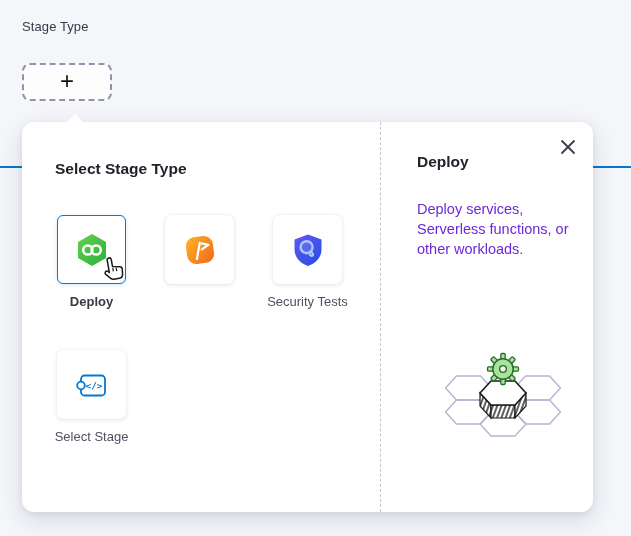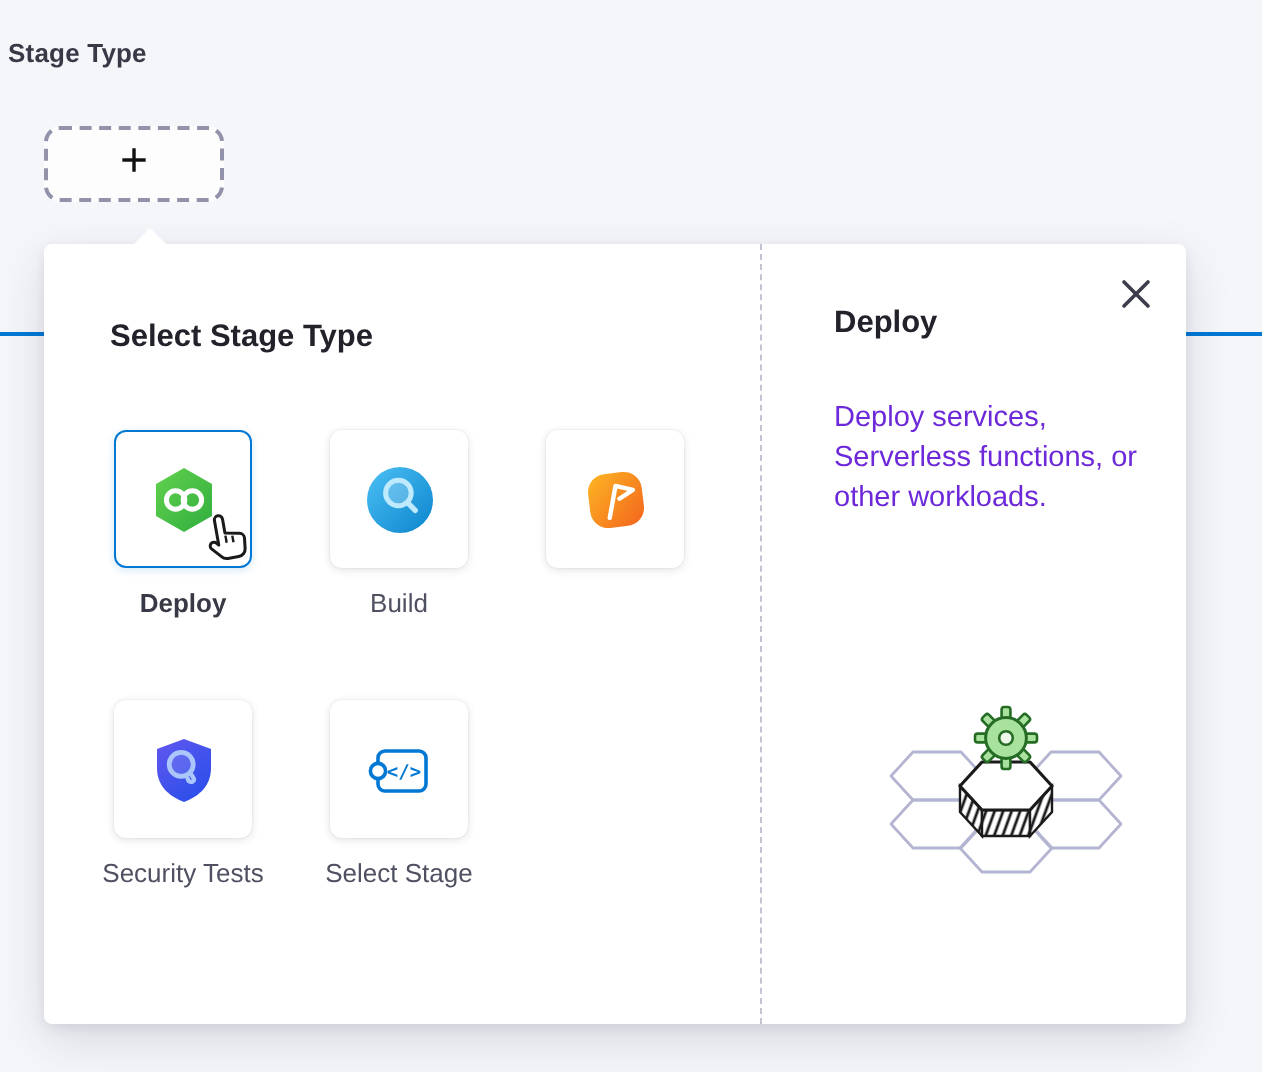--- a/index.html
+++ b/index.html
@@ -4,29 +4,29 @@
 <style>
   * { margin:0; padding:0; box-sizing:border-box; }
   html,body { width:631px; height:536px; }
   body { font-family:"Liberation Sans", sans-serif; background:#f5f6fa; position:relative; overflow:hidden; }
 
   .screen { position:absolute; inset:0; }
 
   
   .pipe-line { position:absolute; left:0; right:0; top:166px; height:2px; background:#0278d5; z-index:1; }
 
-  .stage-type-label { position:absolute; left:4px; top:19px; font-size:13px; font-weight:700; color:#383946; letter-spacing:.1px; }
+  .stage-type-label { position:absolute; left:22px; top:19px; font-size:13px; font-weight:400; color:#383946; letter-spacing:.1px; }
 
   .add-stage-btn { position:absolute; left:22px; top:63px; width:90px; height:38px;
     border:2px dashed #9293ab; border-radius:8px; background:#fdfdfe; cursor:pointer;
     display:flex; align-items:center; justify-content:center; z-index:2; }
   .add-stage-btn .plus { font-size:24px; font-weight:400; color:#111; line-height:1; margin-top:-2px; }
 
   .popover { position:absolute; left:22px; top:122px; width:571px; height:390px; background:#fff;
-    border-radius:4px; box-shadow:0 8px 24px rgba(40,41,61,.14), 0 2px 6px rgba(40,41,61,.08); z-index:2; }
+    border-radius:12px; box-shadow:0 8px 24px rgba(40,41,61,.14), 0 2px 6px rgba(40,41,61,.08); z-index:2; }
   .popover .caret { position:absolute; left:44px; top:-8px; width:0; height:0;
     border-left:9px solid transparent; border-right:9px solid transparent; border-bottom:9px solid #fff; }
 
   .popover-title { position:absolute; left:33px; top:38px; font-size:15.5px; font-weight:700; color:#22222a; }
 
   .stage-grid { position:absolute; left:35px; top:93px; display:grid;
     grid-template-columns:69px 69px 69px; column-gap:39px; row-gap:40px; }
   .stage-cell { width:69px; display:flex; flex-direction:column; align-items:center; }
   .stage-card { width:69px; height:69px; background:#fff; border-radius:6px; cursor:pointer;
     box-shadow:0 1px 4px rgba(40,41,61,.13), 0 0 1px rgba(40,41,61,.12);
@@ -75,36 +75,20 @@
                 </linearGradient>
               </defs>
             <polygon points="18,2 32,10 32,26 18,34 4,26 4,10" fill="url(#gGreen)"></polygon>
             <circle cx="13.8" cy="18" r="4.6" fill="none" stroke="#fff" stroke-width="2.5"></circle>
             <circle cx="22.2" cy="18" r="4.6" fill="none" stroke="#fff" stroke-width="2.5"></circle>
           </svg>
         </div>
         <div class="stage-label selected">Deploy</div>
       </div>
 
-      <div class="stage-cell">
-        <div class="stage-card">
-          <svg width="36" height="36" viewBox="0 0 36 36">
-            <defs>
-                <linearGradient id="gBlue" x1="0" y1="0" x2="1" y2="1">
-              <stop offset="0" stop-color="#4cc0f5"></stop>
-                  <stop offset="1" stop-color="#0b84cc"></stop>
-                </linearGradient>
-              </defs>
-            <circle cx="18" cy="18" r="16.5" fill="url(#gBlue)"></circle>
-            <circle cx="17.2" cy="14.5" r="6.4" fill="rgba(255,255,255,.22)" stroke="#bfe9fd" stroke-width="2.5"></circle>
-            <line x1="21.8" y1="19.3" x2="25.6" y2="23.2" stroke="#bfe9fd" stroke-width="2.7" stroke-linecap="round"></line>
-          </svg>
-        </div>
-        <div class="stage-label">Build</div>
-      </div>
 
 
       <div class="stage-cell">
         <div class="stage-card">
           <svg width="36" height="36" viewBox="0 0 36 36">
             <defs>
                 <linearGradient id="gOrange" x1="0" y1="0" x2="1" y2="1">
               <stop offset="0" stop-color="#fdb623"></stop>
                   <stop offset="1" stop-color="#f3641d"></stop>
                 </linearGradient>

